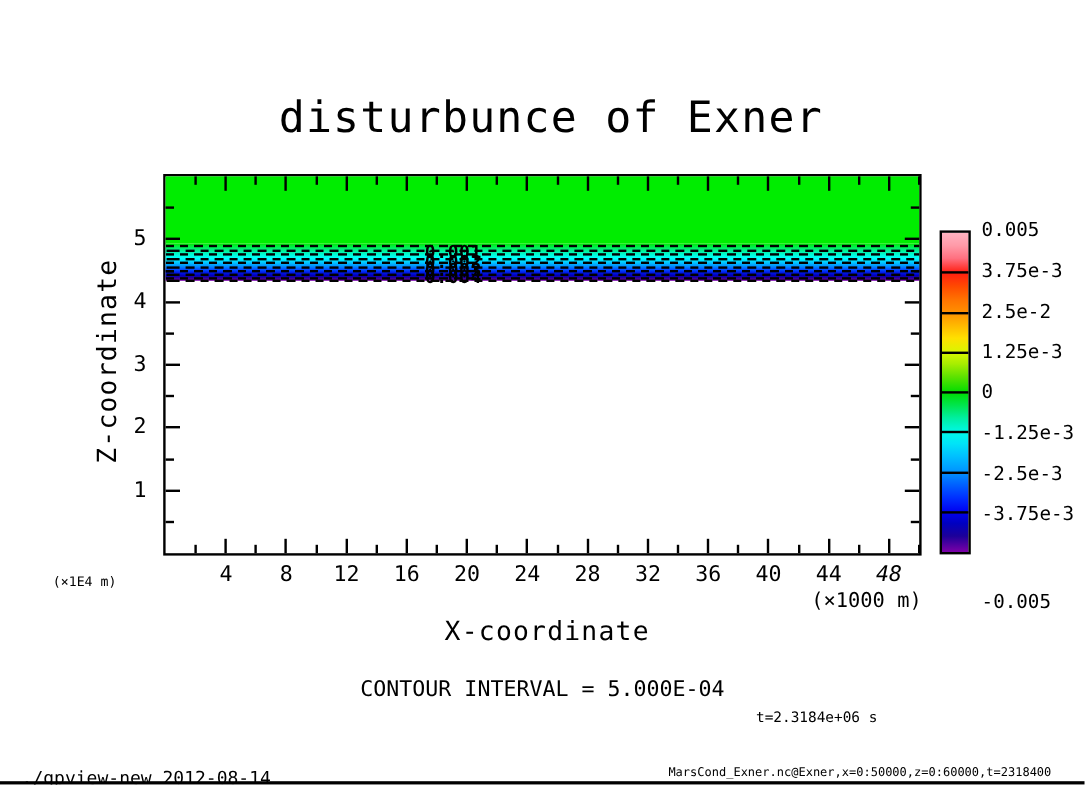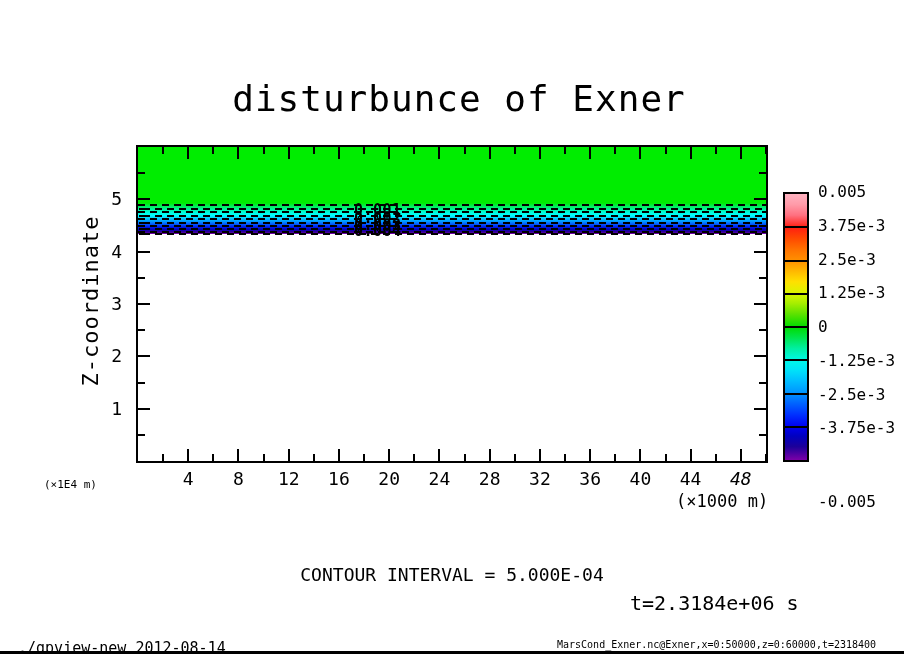--- a/index.html
+++ b/index.html
@@ -25,21 +25,21 @@
   .xtick-label { position:absolute; width:40px; text-align:center; font-size:18px; }
   .ztick-label { position:absolute; width:30px; text-align:right; font-size:18px; }
   .contour-label { position:absolute; font-size:15px; font-weight:bold; letter-spacing:0.5px; }
   #xlabel { left:0; top:514px; width:100%; text-align:center; padding-left:8px;
             font-size:22px; letter-spacing:1px; box-sizing:border-box; }
   #zlabel { left:90px; top:301px; transform:translate(-50%,-50%) rotate(-90deg);
             white-space:nowrap; font-size:22px; letter-spacing:1px; }
   #x-unit { left:676px; top:491px; font-size:17px; white-space:nowrap; }
   #z-unit { left:44px; top:478px; font-size:11px; white-space:nowrap; }
   #contour-interval { left:0; top:564px; width:100%; text-align:center; font-size:18px; }
-  #time-label { left:630px; top:591px; font-size:20px; white-space:nowrap; }
+  #time-label { left:630px; top:591px; font-size:12px; white-space:nowrap; }
   #cbar { left:783px; top:192px; width:26px; height:270px;
     border:2px solid #000; box-sizing:border-box;
     background:linear-gradient(180deg,
       #ffb3c1 0%, #ff9aa8 4%, #ff7080 8%, #ff1e11 12.5%, #ff4c00 17%,
       #ff7300 21%, #ff9000 25%, #ffb800 29%, #ffe000 33%, #d8f600 37.5%,
       #a8ee00 41%, #5fe200 45%, #00dc00 50%, #00e54d 54%, #00efa0 58%,
       #00f8e8 62.5%, #00e4f8 66%, #00c0ff 70%, #0092ff 75%, #0060ff 79%,
       #0030ff 83%, #0000f0 87.5%, #0000c0 91%, #1c0099 95%, #7c00a8 100%); }
   .cbar-sep { position:absolute; left:0; width:100%; height:2px; background:#000; }
   .cbar-label { position:absolute; left:818px; height:20px; line-height:20px;
@@ -141,20 +141,21 @@
       <div class="tick" style="right: 0px; top: 182.167px; width: 7px; height: 2px;"></div>
       <div class="tick" style="left: 0px; top: 129.833px; width: 7px; height: 2px;"></div>
       <div class="tick" style="right: 0px; top: 129.833px; width: 7px; height: 2px;"></div>
       <div class="tick" style="left: 0px; top: 77.5px; width: 7px; height: 2px;"></div>
       <div class="tick" style="right: 0px; top: 77.5px; width: 7px; height: 2px;"></div>
       <div class="tick" style="left: 0px; top: 25.1667px; width: 7px; height: 2px;"></div>
       <div class="tick" style="right: 0px; top: 25.1667px; width: 7px; height: 2px;"></div>
     </div>
 
   <div id="zlabel" class="abs">Z-coordinate</div>
+  <div id="xlabel" class="abs">X-coordinate</div>
   <div id="z-unit" class="abs">(×1E4 m)</div>
   <div id="x-unit" class="abs">(×1000 m)</div>
 
   <div id="cbar" class="abs">
       <div class="cbar-sep" style="top: 32.25px;"></div>
       <div class="cbar-sep" style="top: 65.5px;"></div>
       <div class="cbar-sep" style="top: 98.75px;"></div>
       <div class="cbar-sep" style="top: 132px;"></div>
       <div class="cbar-sep" style="top: 165.25px;"></div>
       <div class="cbar-sep" style="top: 198.5px;"></div>
@@ -180,20 +181,20 @@
     <div class="xtick-label abs" style="left: 620.4px; top: 468px;">40</div>
     <div class="xtick-label abs" style="left: 670.64px; top: 468px;">44</div>
     <div class="xtick-label abs" style="left: 720.88px; top: 468px; font-style: italic;">48</div>
     <div class="ztick-label abs" style="left: 92px; top: 397.667px;">1</div>
     <div class="ztick-label abs" style="left: 92px; top: 345.333px;">2</div>
     <div class="ztick-label abs" style="left: 92px; top: 293px;">3</div>
     <div class="ztick-label abs" style="left: 92px; top: 240.667px;">4</div>
     <div class="ztick-label abs" style="left: 92px; top: 188.333px;">5</div>
     <div class="cbar-label" style="top: 182px;">0.005</div>
     <div class="cbar-label" style="top: 215.75px;">3.75e-3</div>
-    <div class="cbar-label" style="top: 249.5px;">2.5e-3</div>
+    <div class="cbar-label" style="top: 249.5px;">2.5e-2</div>
     <div class="cbar-label" style="top: 283.25px;">1.25e-3</div>
     <div class="cbar-label" style="top: 317px;">0</div>
     <div class="cbar-label" style="top: 350.75px;">-1.25e-3</div>
     <div class="cbar-label" style="top: 384.5px;">-2.5e-3</div>
     <div class="cbar-label" style="top: 418.25px;">-3.75e-3</div>
     <div class="cbar-label" style="top: 452px; margin-top: 40px;">-0.005</div>
   </div>
 
 </body></html>

